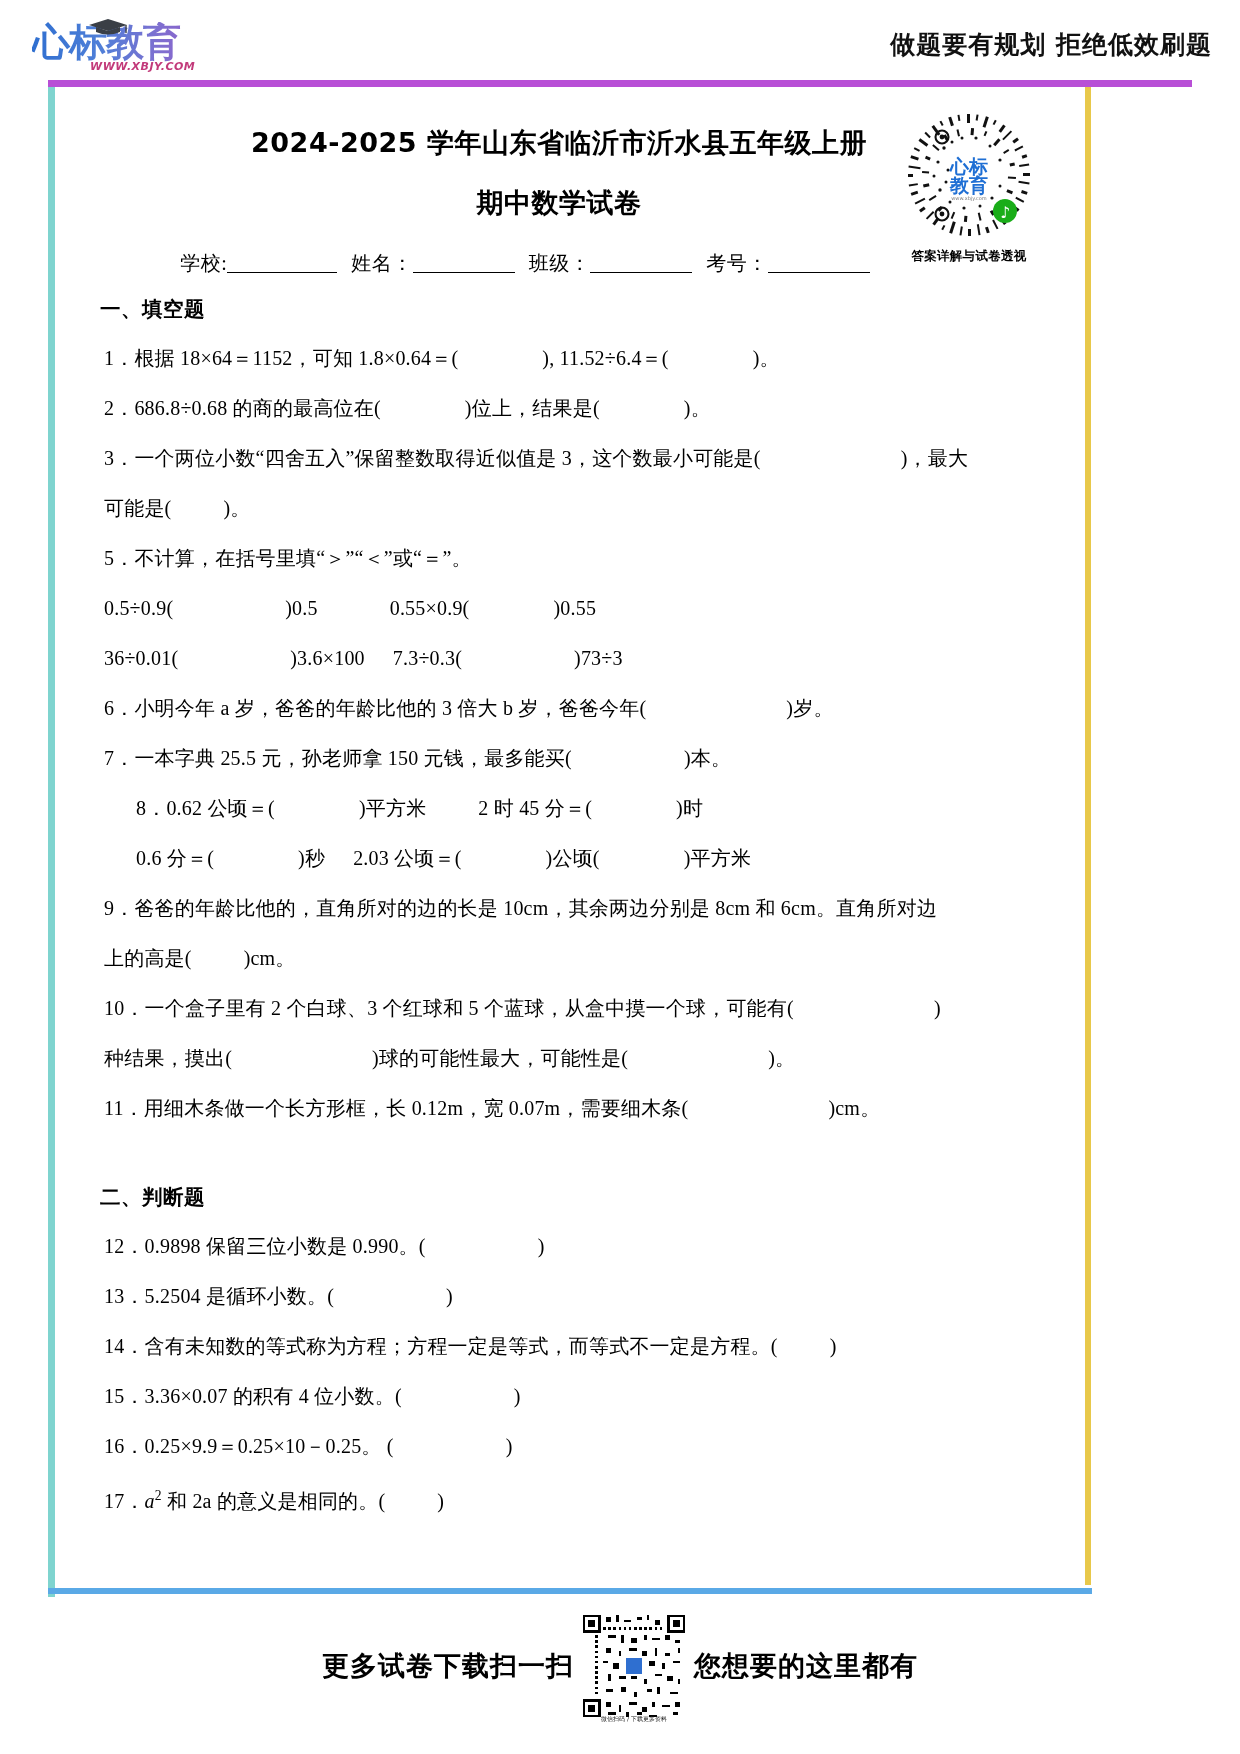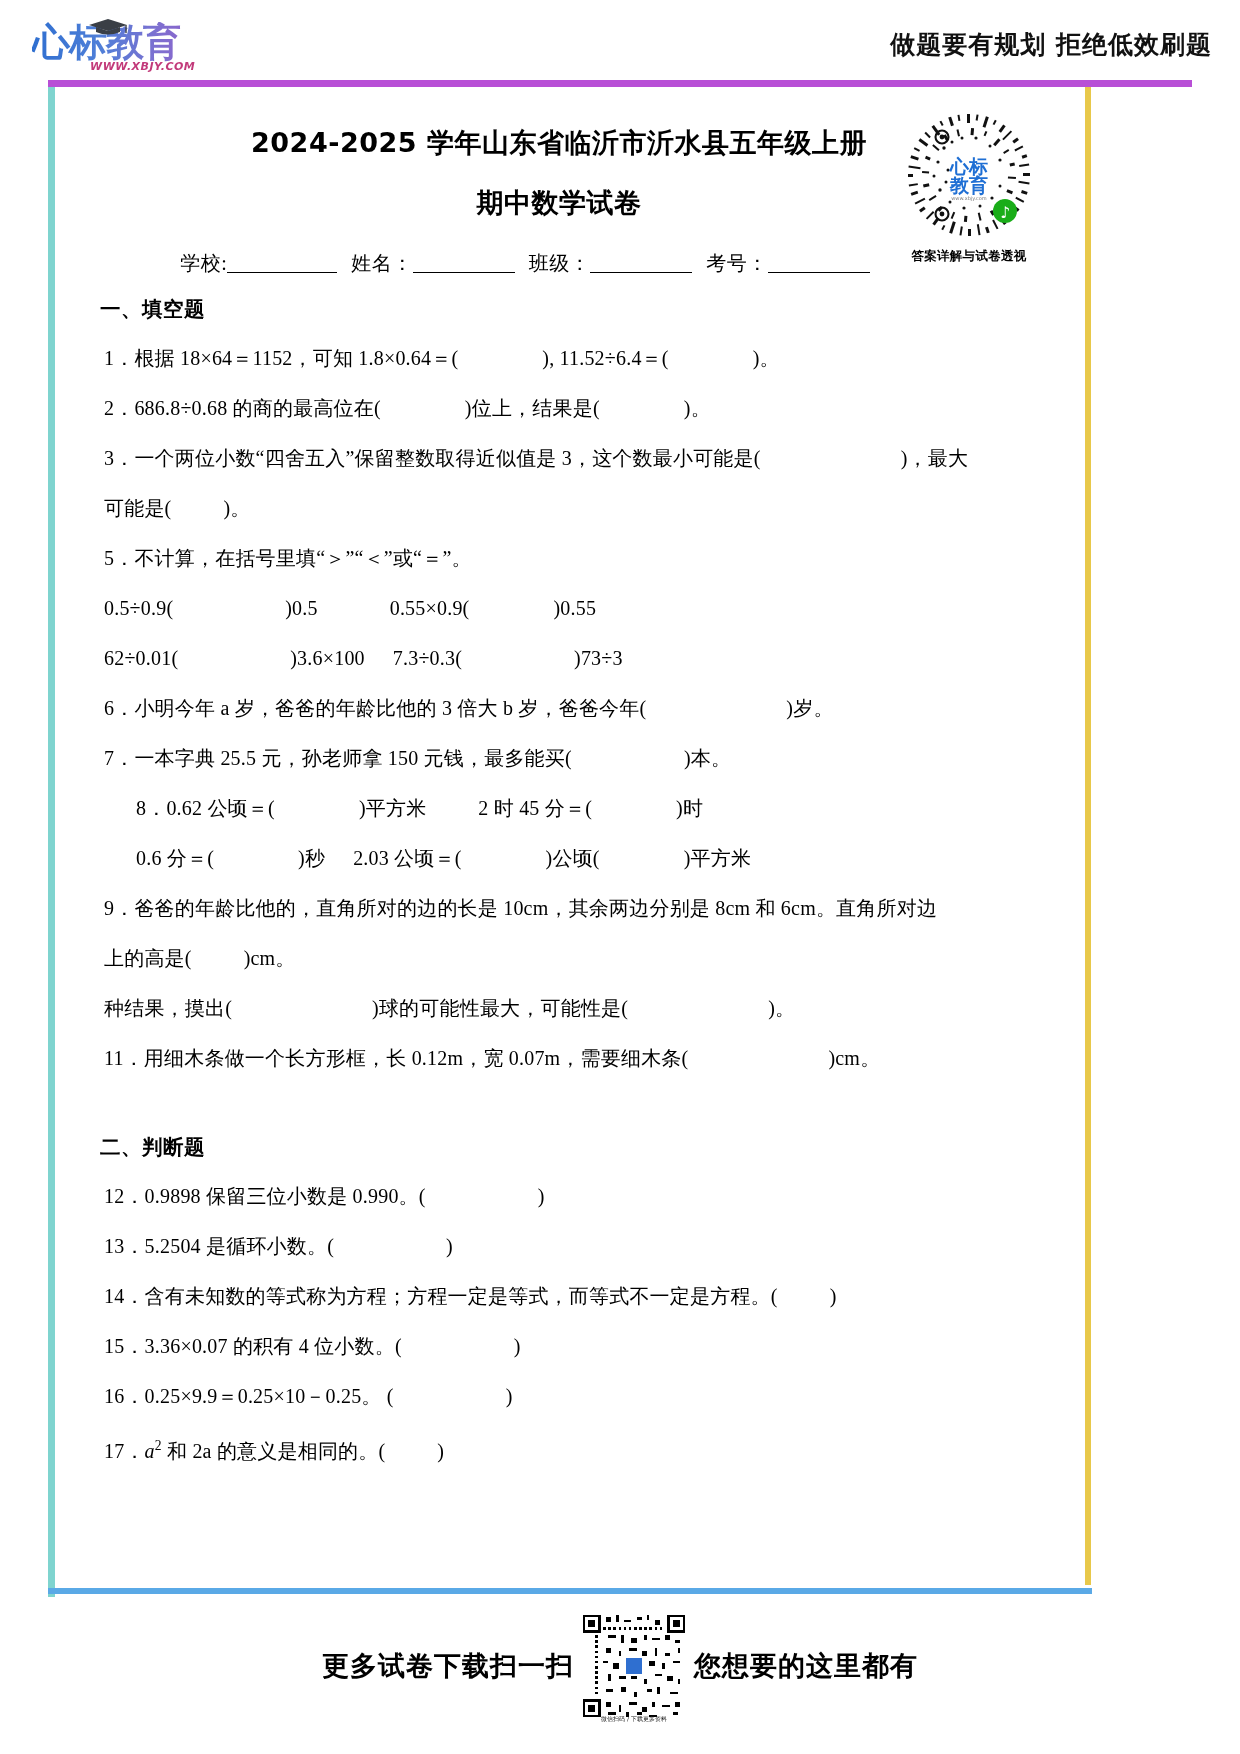--- a/index.html
+++ b/index.html
@@ -389,21 +389,21 @@
     </div>
 
 
     <div class="q">
       <span>5．</span><span>不计算，在括号里填“＞”“＜”或“＝”。</span>
     </div>
     <div class="q">
       <span>0.5÷0.9(</span><span class="gapL"></span><span>)0.5</span><span class="sp-lg"></span><span>0.55×0.9(</span><span class="gapM"></span><span>)0.55</span>
     </div>
     <div class="q">
-      <span>62÷0.01(</span><span class="gapL"></span><span>)3.6×100</span><span class="sp-sm"></span><span>7.3÷0.3(</span><span class="gapL"></span><span>)73÷3</span>
+      <span>36÷0.01(</span><span class="gapL"></span><span>)3.6×100</span><span class="sp-sm"></span><span>7.3÷0.3(</span><span class="gapL"></span><span>)73÷3</span>
     </div>
 
     <div class="q">
       <span>6．</span><span>小明今年 a 岁，爸爸的年龄比他的 3 倍大 b 岁，爸爸今年(</span><span class="gapXL"></span><span>)岁。</span>
     </div>
 
     <div class="q">
       <span>7．</span><span>一本字典 25.5 元，孙老师拿 150 元钱，最多能买(</span><span class="gapL"></span><span>)本。</span>
     </div>
 
@@ -414,20 +414,23 @@
       <span>0.6 分＝(</span><span class="gapM"></span><span>)秒</span><span class="sp-sm"></span><span>2.03 公顷＝(</span><span class="gapM"></span><span>)公顷(</span><span class="gapM"></span><span>)平方米</span>
     </div>
 
     <div class="q">
       <span>9．</span><span>爸爸的年龄比他的，直角所对的边的长是 10cm，其余两边分别是 8cm 和 6cm。直角所对边</span>
     </div>
     <div class="q">
       <span>上的高是(</span><span class="gapS"></span><span>)cm。</span>
     </div>
 
+    <div class="q">
+      <span>10．</span><span>一个盒子里有 2 个白球、3 个红球和 5 个蓝球，从盒中摸一个球，可能有(</span><span class="gapXL"></span><span>)</span>
+    </div>
     <div class="q">
       <span>种结果，摸出(</span><span class="gapXL"></span><span>)球的可能性最大，可能性是(</span><span class="gapXL"></span><span>)。</span>
     </div>
 
     <div class="q">
       <span>11．</span><span>用细木条做一个长方形框，长 0.12m，宽 0.07m，需要细木条(</span><span class="gapXL"></span><span>)cm。</span>
     </div>
 
     <div class="block-gap"></div>
 

